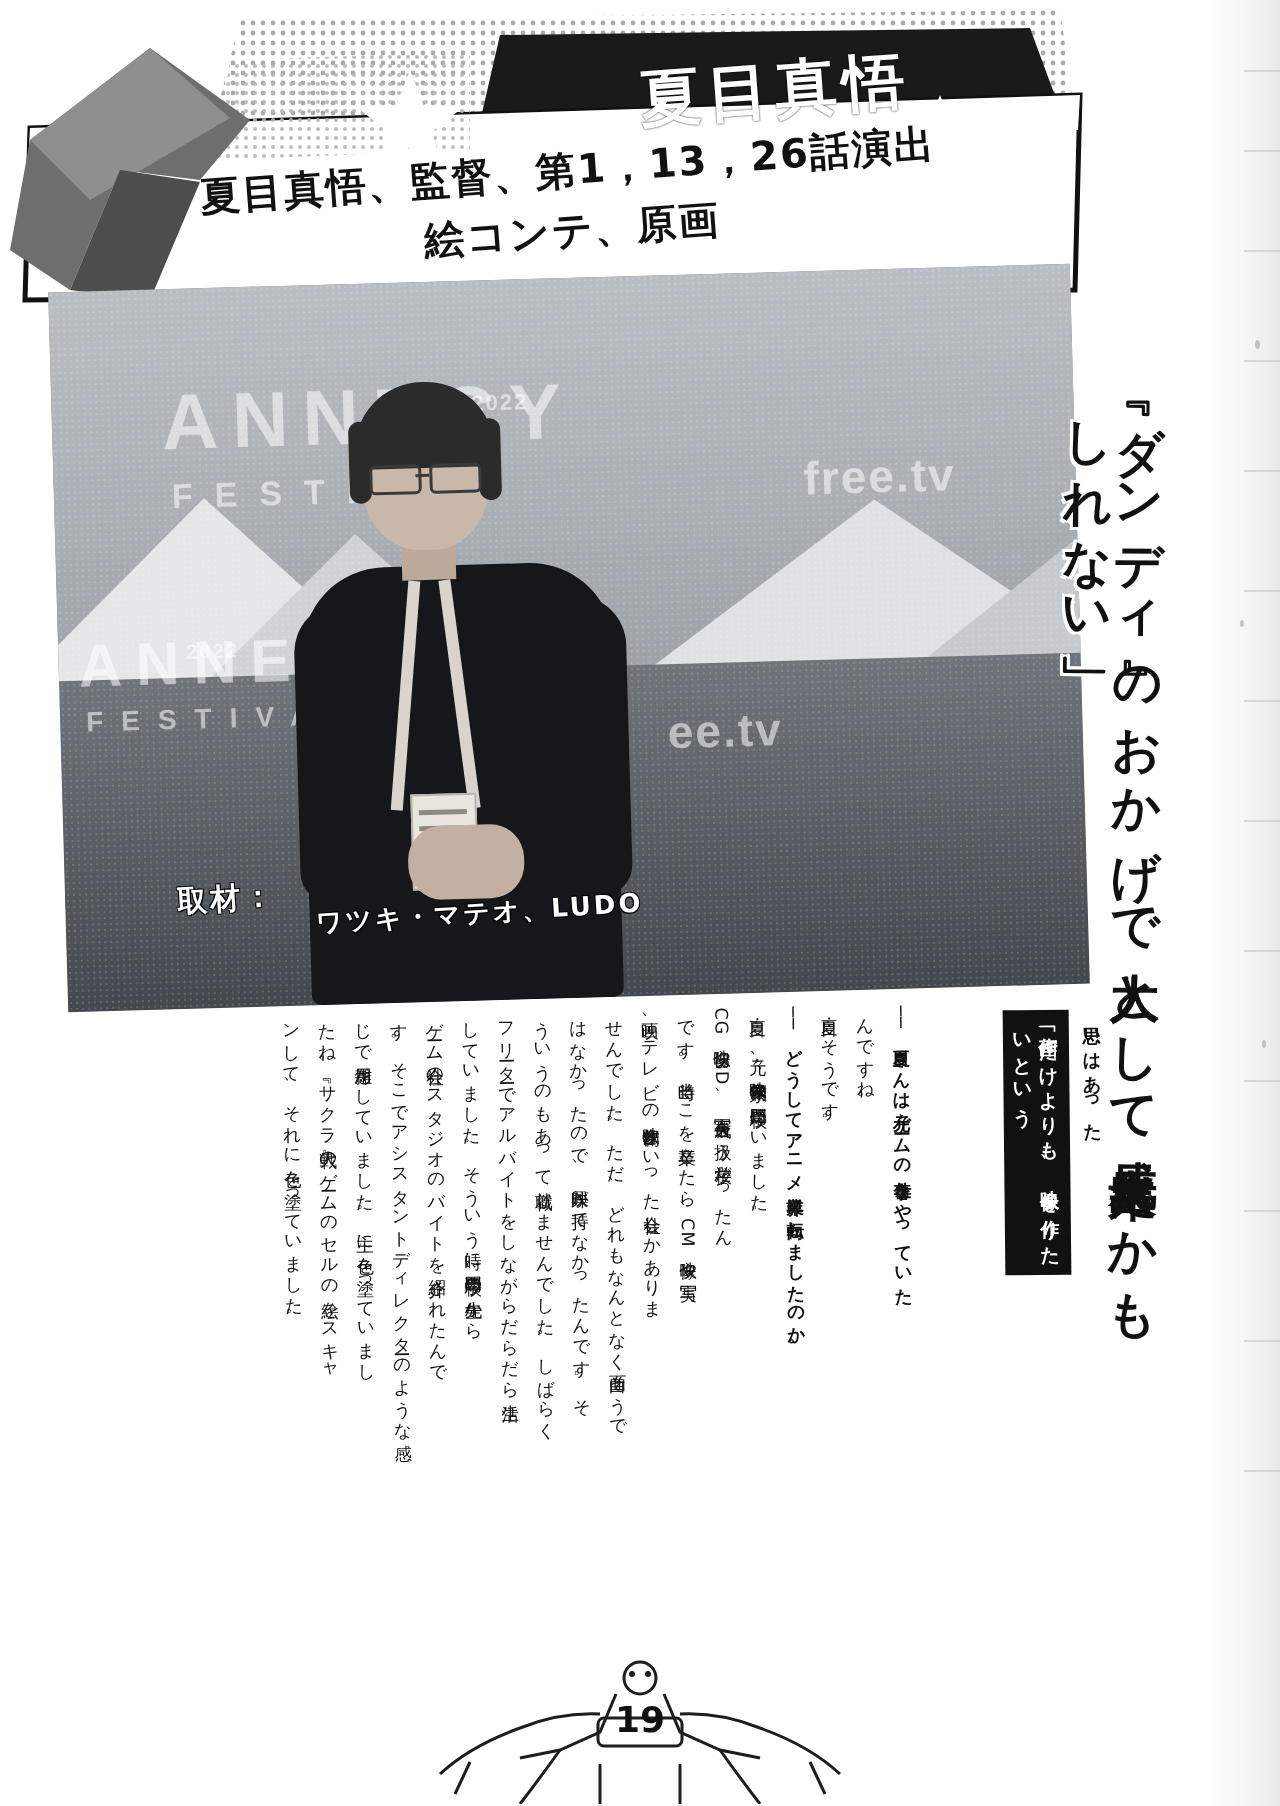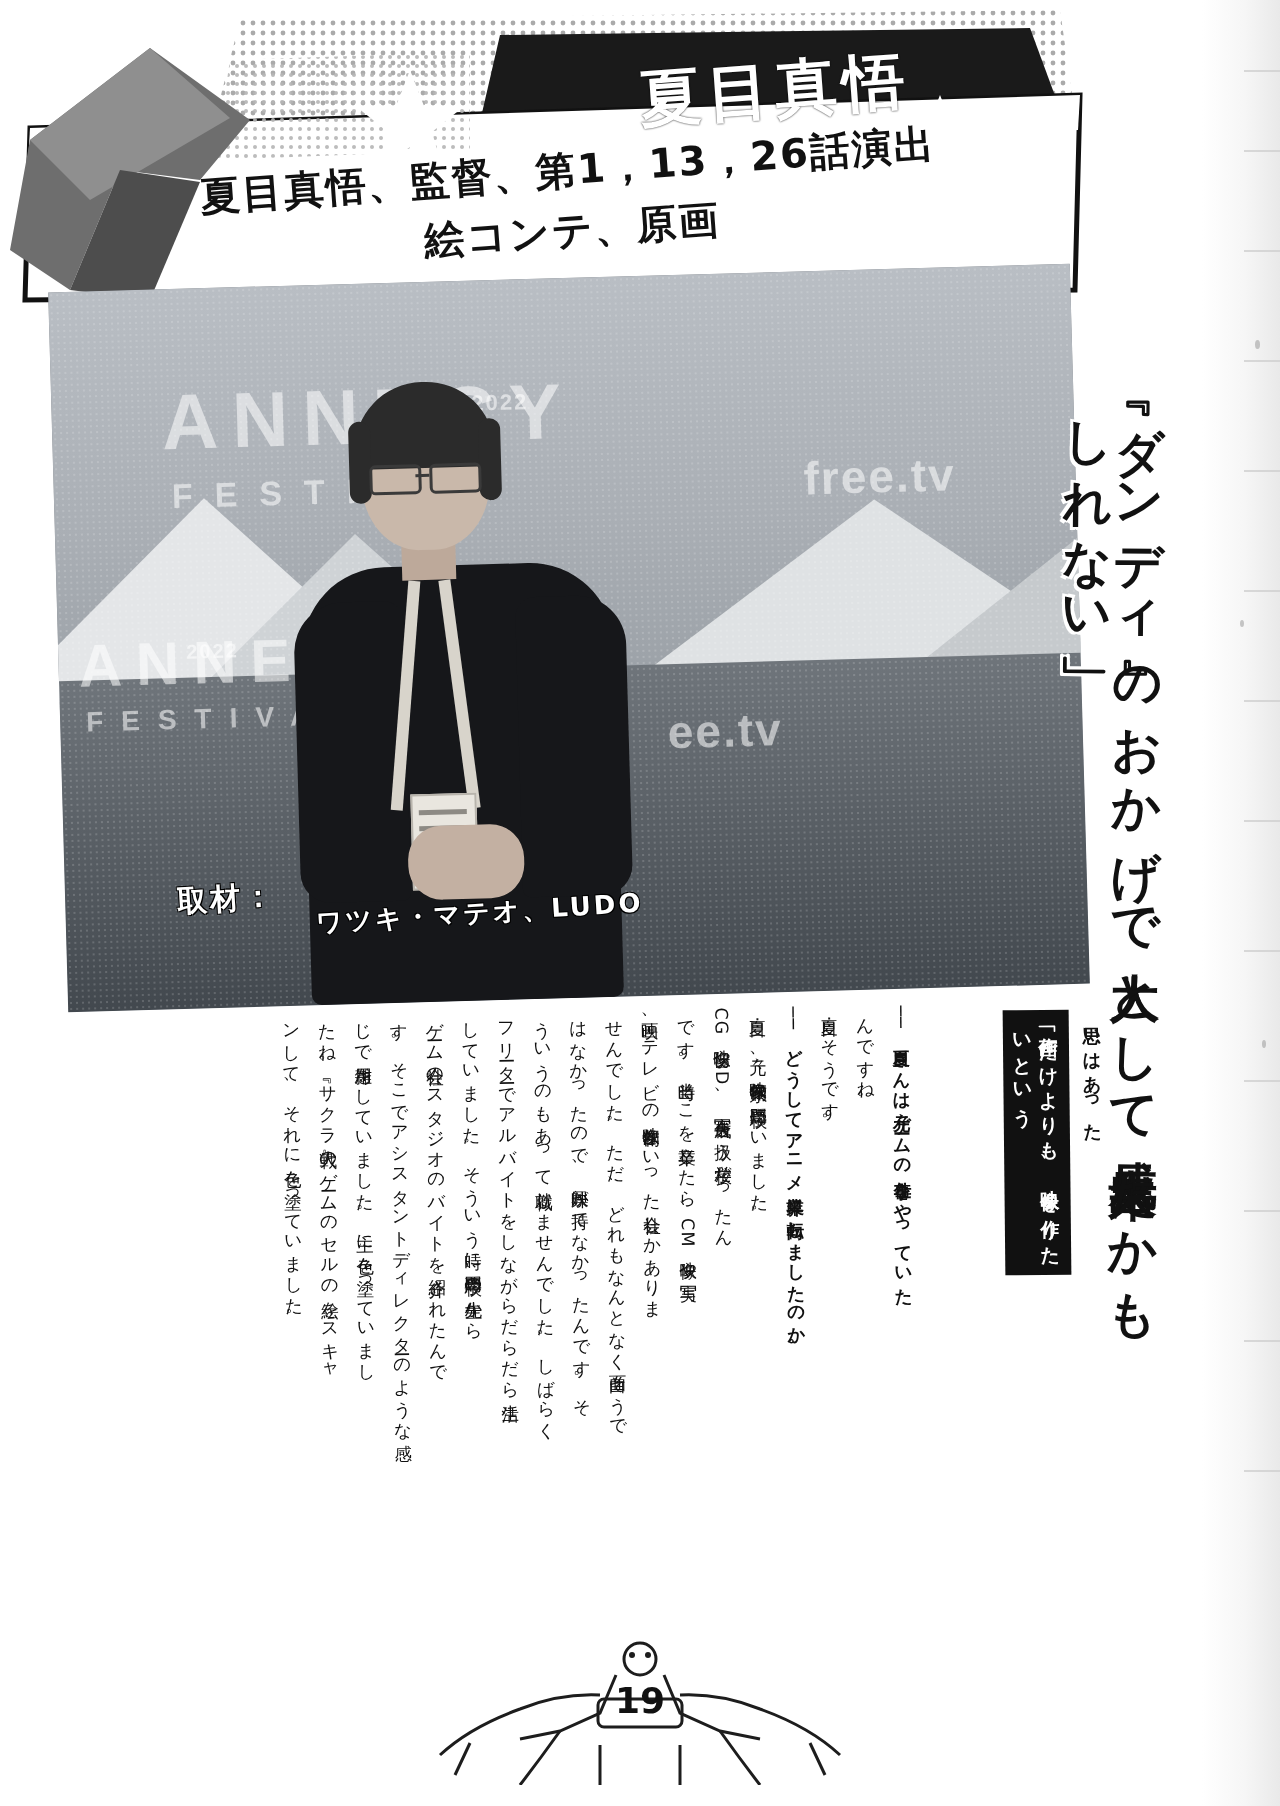--- a/index.html
+++ b/index.html
@@ -275,21 +275,21 @@
     font-size: 18px;
     font-weight: bold;
     letter-spacing: 3px;
     font-family: "DejaVu Sans", sans-serif;
     transform: rotate(-0.6deg);
   }
 
   
   .footer {
     position: absolute;
-    left: 0; bottom: 21px;
+    left: 0; bottom: 2px;
     width: 1280px;
     height: 150px;
   }
   .page-number {
     position: absolute;
     left: 50%;
     transform: translateX(-50%);
     bottom: 64px;
     font-size: 36px;
     font-weight: bold;

